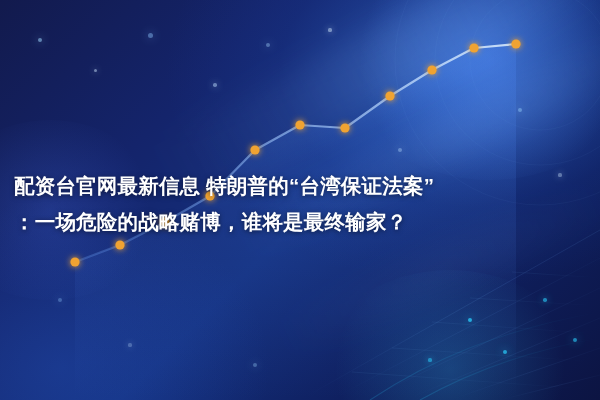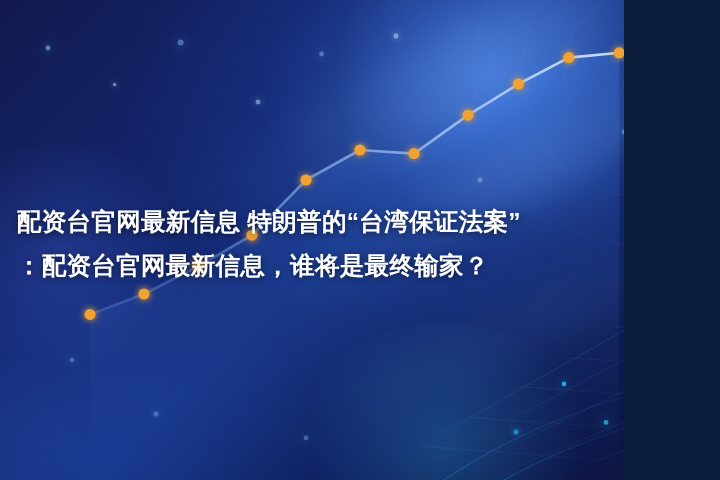--- a/index.html
+++ b/index.html
@@ -2,21 +2,21 @@
 <html><head>
 <meta charset="utf-8">
 <style>
   html, body {
     margin: 0;
     padding: 0;
     background: #0b1b3a;
   }
   #stage {
     position: relative;
-    width: 520px;
+    width: 600px;
     height: 400px;
     overflow: hidden;
     background:
       radial-gradient(ellipse 420px 300px at 78% 18%, rgba(60,120,220,0.55) 0%, rgba(30,70,170,0.18) 45%, rgba(12,28,75,0) 72%),
       radial-gradient(ellipse 300px 240px at 10% 92%, rgba(40,90,200,0.30) 0%, rgba(12,28,75,0) 70%),
       linear-gradient(135deg, #121a4d 0%, #14246b 28%, #14307e 52%, #0f2060 74%, #0c1442 100%);
     font-family: "Liberation Sans", sans-serif;
   }
 
   
@@ -186,16 +186,16 @@
       <div class="particle" style="left: 253px; top: 363px; width: 4px; height: 4px; background: rgb(159, 216, 255); opacity: 0.35; box-shadow: rgb(159, 216, 255) 0px 0px 8px;"></div>
       <div class="particle" style="left: 467.6px; top: 317.6px; width: 4.8px; height: 4.8px; background: rgb(42, 209, 255); opacity: 0.75; box-shadow: rgb(42, 209, 255) 0px 0px 9.6px;"></div>
       <div class="particle" style="left: 503px; top: 350px; width: 4px; height: 4px; background: rgb(42, 209, 255); opacity: 0.7; box-shadow: rgb(42, 209, 255) 0px 0px 8px;"></div>
       <div class="particle" style="left: 543.2px; top: 298.2px; width: 3.6px; height: 3.6px; background: rgb(42, 209, 255); opacity: 0.6; box-shadow: rgb(42, 209, 255) 0px 0px 7.2px;"></div>
       <div class="particle" style="left: 428.4px; top: 358.4px; width: 3.2px; height: 3.2px; background: rgb(42, 209, 255); opacity: 0.55; box-shadow: rgb(42, 209, 255) 0px 0px 6.4px;"></div>
       <div class="particle" style="left: 573px; top: 338px; width: 4px; height: 4px; background: rgb(42, 209, 255); opacity: 0.6; box-shadow: rgb(42, 209, 255) 0px 0px 8px;"></div>
     </div>
 
   <div class="headline">
     <span class="line">配资台官网最新信息 特朗普的“台湾保证法案”</span>
-    <span class="line">：配资台官网最新信息，谁将是最终输家？</span>
+    <span class="line">：一场危险的战略赌博，谁将是最终输家？</span>
   </div>
 
 </div>
 
 </body></html>

